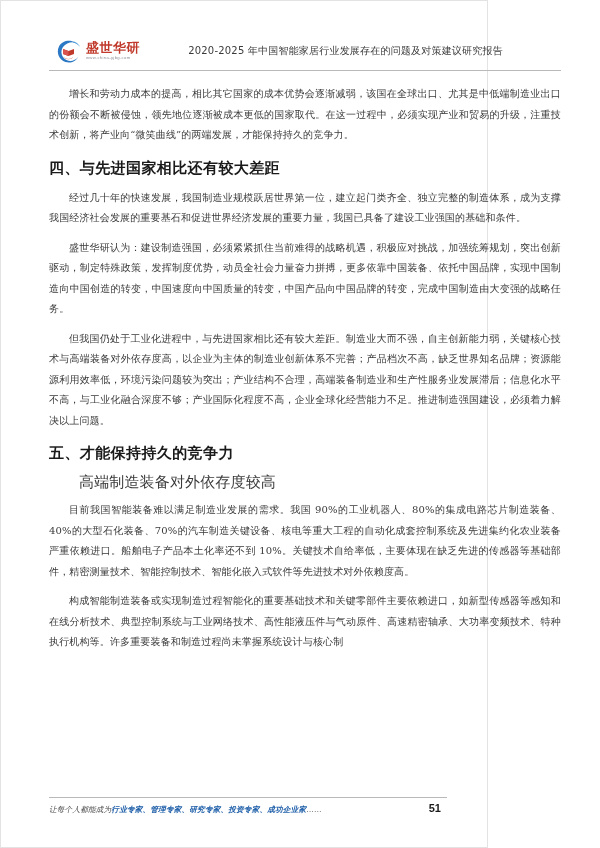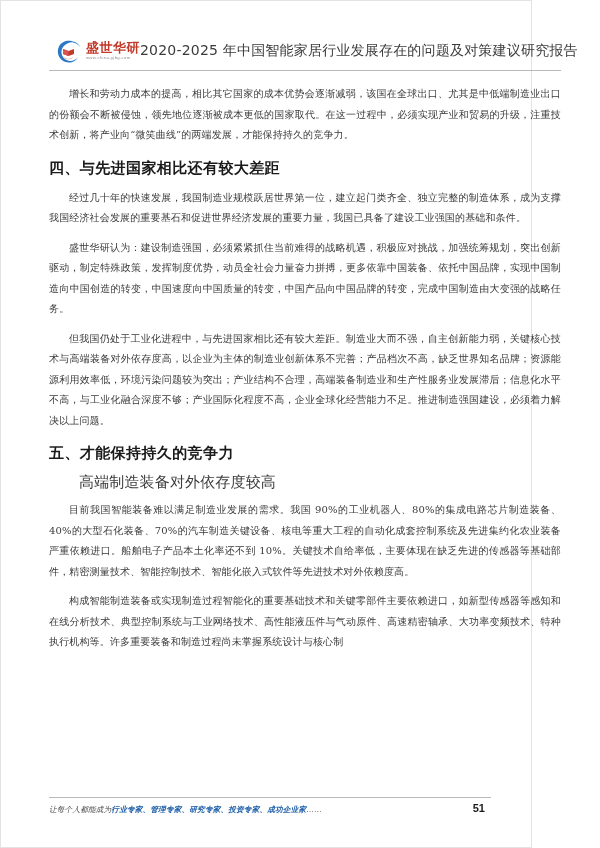--- a/index.html
+++ b/index.html
@@ -9,21 +9,21 @@
   }
   body {
     width: 600px;
     height: 848px;
     overflow: hidden;
     font-family: "DejaVu Sans", sans-serif;
   }
 
   .page {
     position: relative;
-    width: 532px;
+    width: 488px;
     height: 848px;
     background: #ffffff;
     box-sizing: border-box;
     border: 1px solid #e3e3e3;
   }
 
   .page-inner {
     position: absolute;
     left: 48px;
     top: 30px;
@@ -69,21 +69,21 @@
     font-size: 4.2px;
     color: #8a8f96;
     letter-spacing: 0.35px;
     margin-top: 2px;
     white-space: nowrap;
   }
   .header-title {
     flex: 1 1 auto;
     text-align: center;
     font-family: "DejaVu Sans", sans-serif;
-    font-size: 14px;
+    font-size: 10px;
     color: #3b3b3b;
     letter-spacing: 0.2px;
     padding-right: 10px;
     white-space: nowrap;
   }
   .header-rule {
     position: absolute;
     left: 0;
     right: 0;
     bottom: 0;

